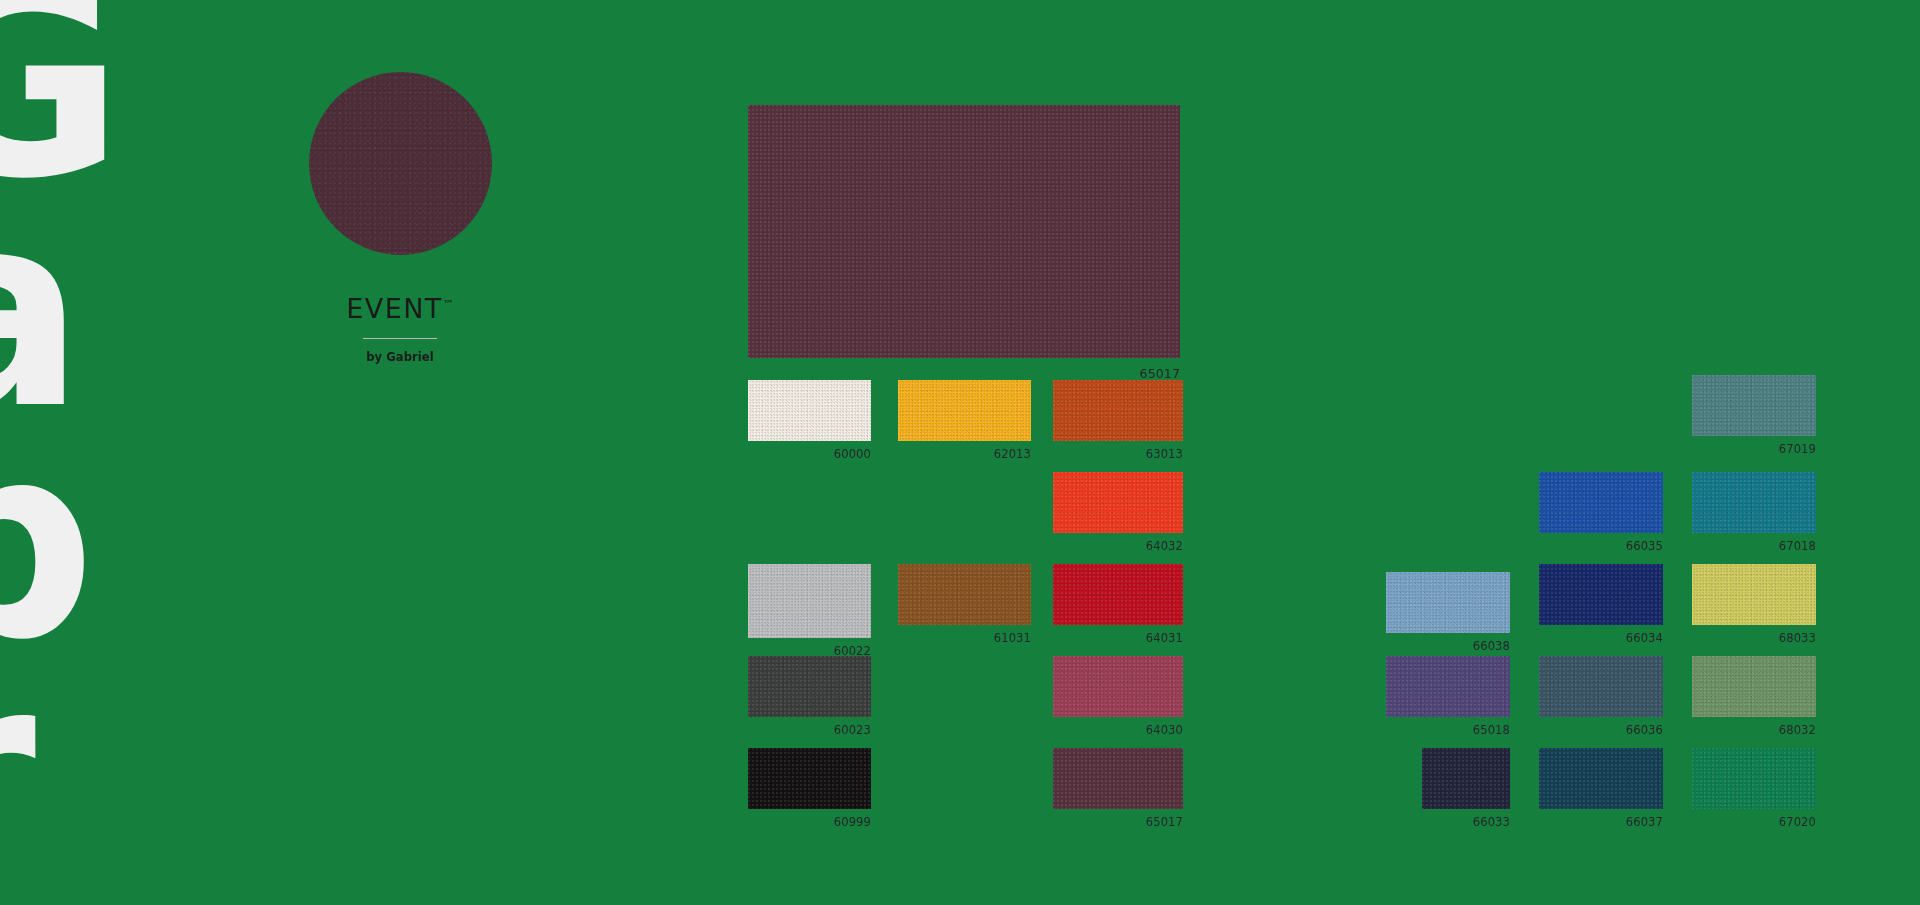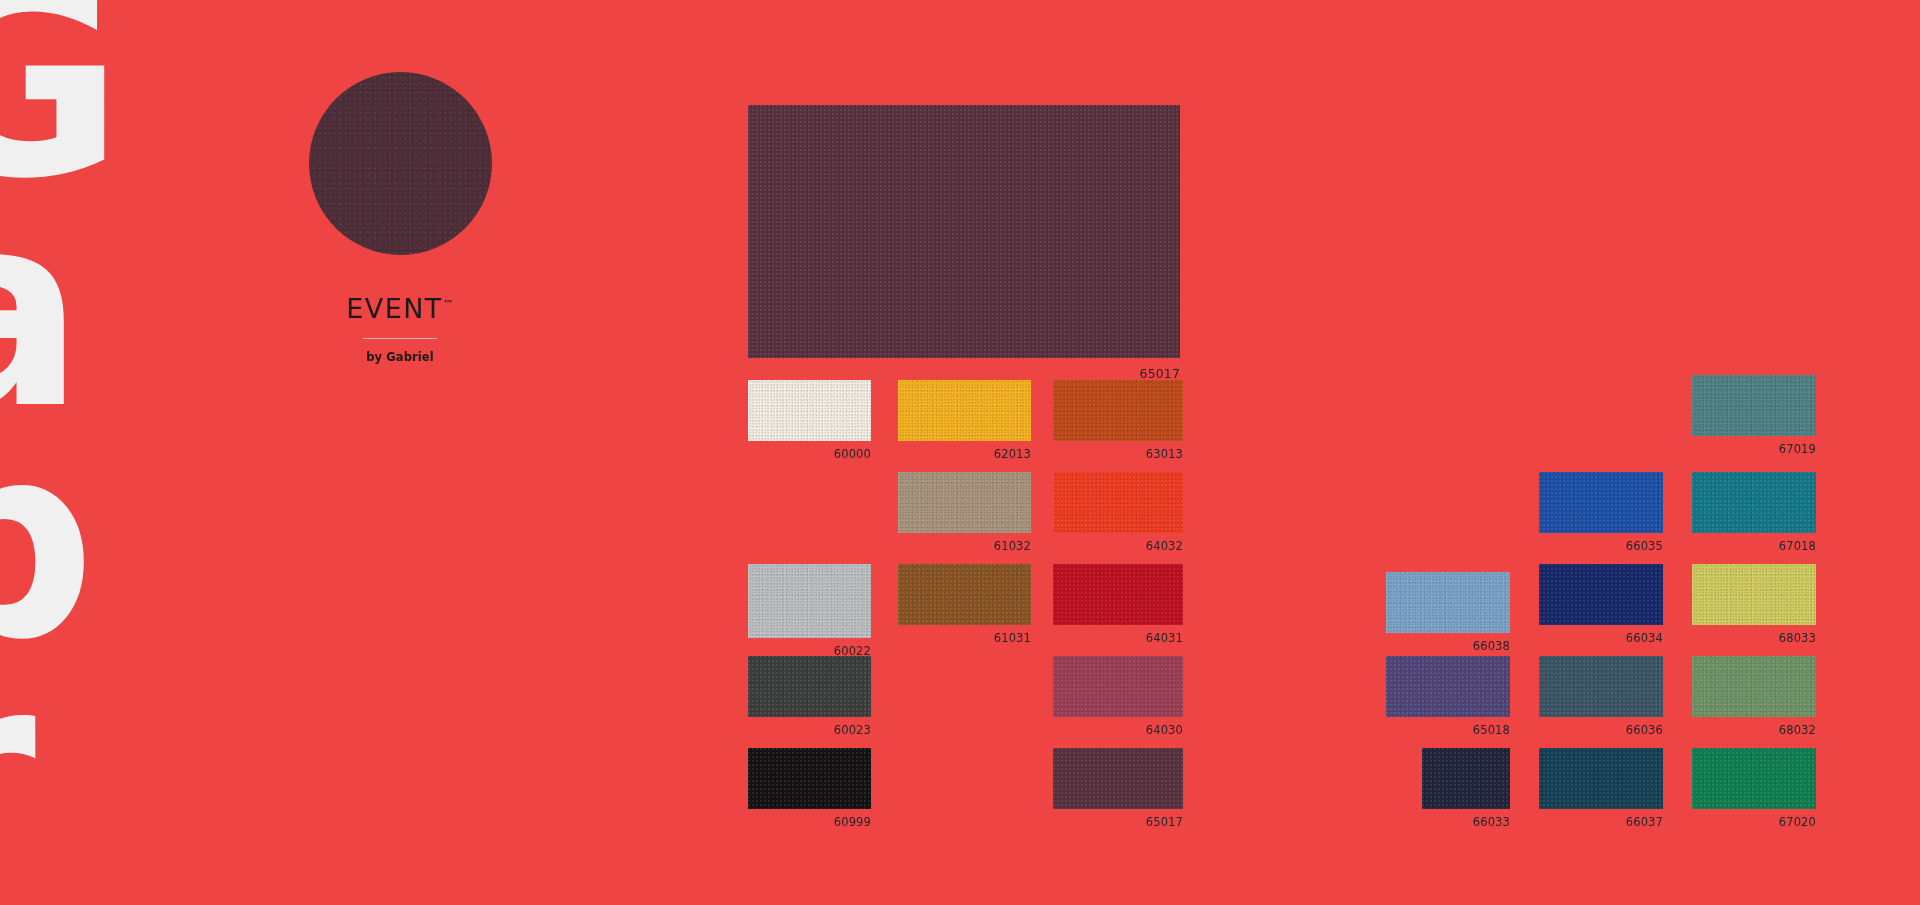--- a/index.html
+++ b/index.html
@@ -7,21 +7,21 @@
     width: 1920px;
     height: 905px;
     background: #ffffff;
     font-family: "Liberation Sans", sans-serif;
     overflow: hidden;
   }
   #page {
     position: relative;
     width: 1920px;
     height: 905px;
-    background: #ef4444;
+    background: #15803d;
   }
 
   
   #watermark {
     position: absolute;
     left: -96px;
     top: -34px;
     width: 300px;
     height: 1000px;
     color: #f0f0f0;
@@ -155,24 +155,20 @@
         <div class="code">62013</div>
       </div>
       <div class="cell" style="left: 1053px; top: 380px; width: 130px; height: 61px; text-align: right;">
         <div class="chip" style="background-color: rgb(192, 73, 24);"></div>
         <div class="code">63013</div>
       </div>
       <div class="cell" style="left: 1692px; top: 375px; width: 124px; height: 61px;">
         <div class="chip" style="background-color: rgb(77, 129, 131);"></div>
         <div class="code">67019</div>
       </div>
-      <div class="cell" style="left: 898px; top: 472px; width: 133px; height: 61px;">
-        <div class="chip" style="background-color: rgb(168, 147, 124);"></div>
-        <div class="code">61032</div>
-      </div>
       <div class="cell" style="left: 1053px; top: 472px; width: 130px; height: 61px;">
         <div class="chip" style="background-color: rgb(240, 58, 32);"></div>
         <div class="code">64032</div>
       </div>
       <div class="cell" style="left: 1539px; top: 472px; width: 124px; height: 61px;">
         <div class="chip" style="background-color: rgb(27, 80, 168);"></div>
         <div class="code">66035</div>
       </div>
       <div class="cell" style="left: 1692px; top: 472px; width: 124px; height: 61px;">
         <div class="chip" style="background-color: rgb(19, 121, 138);"></div>

